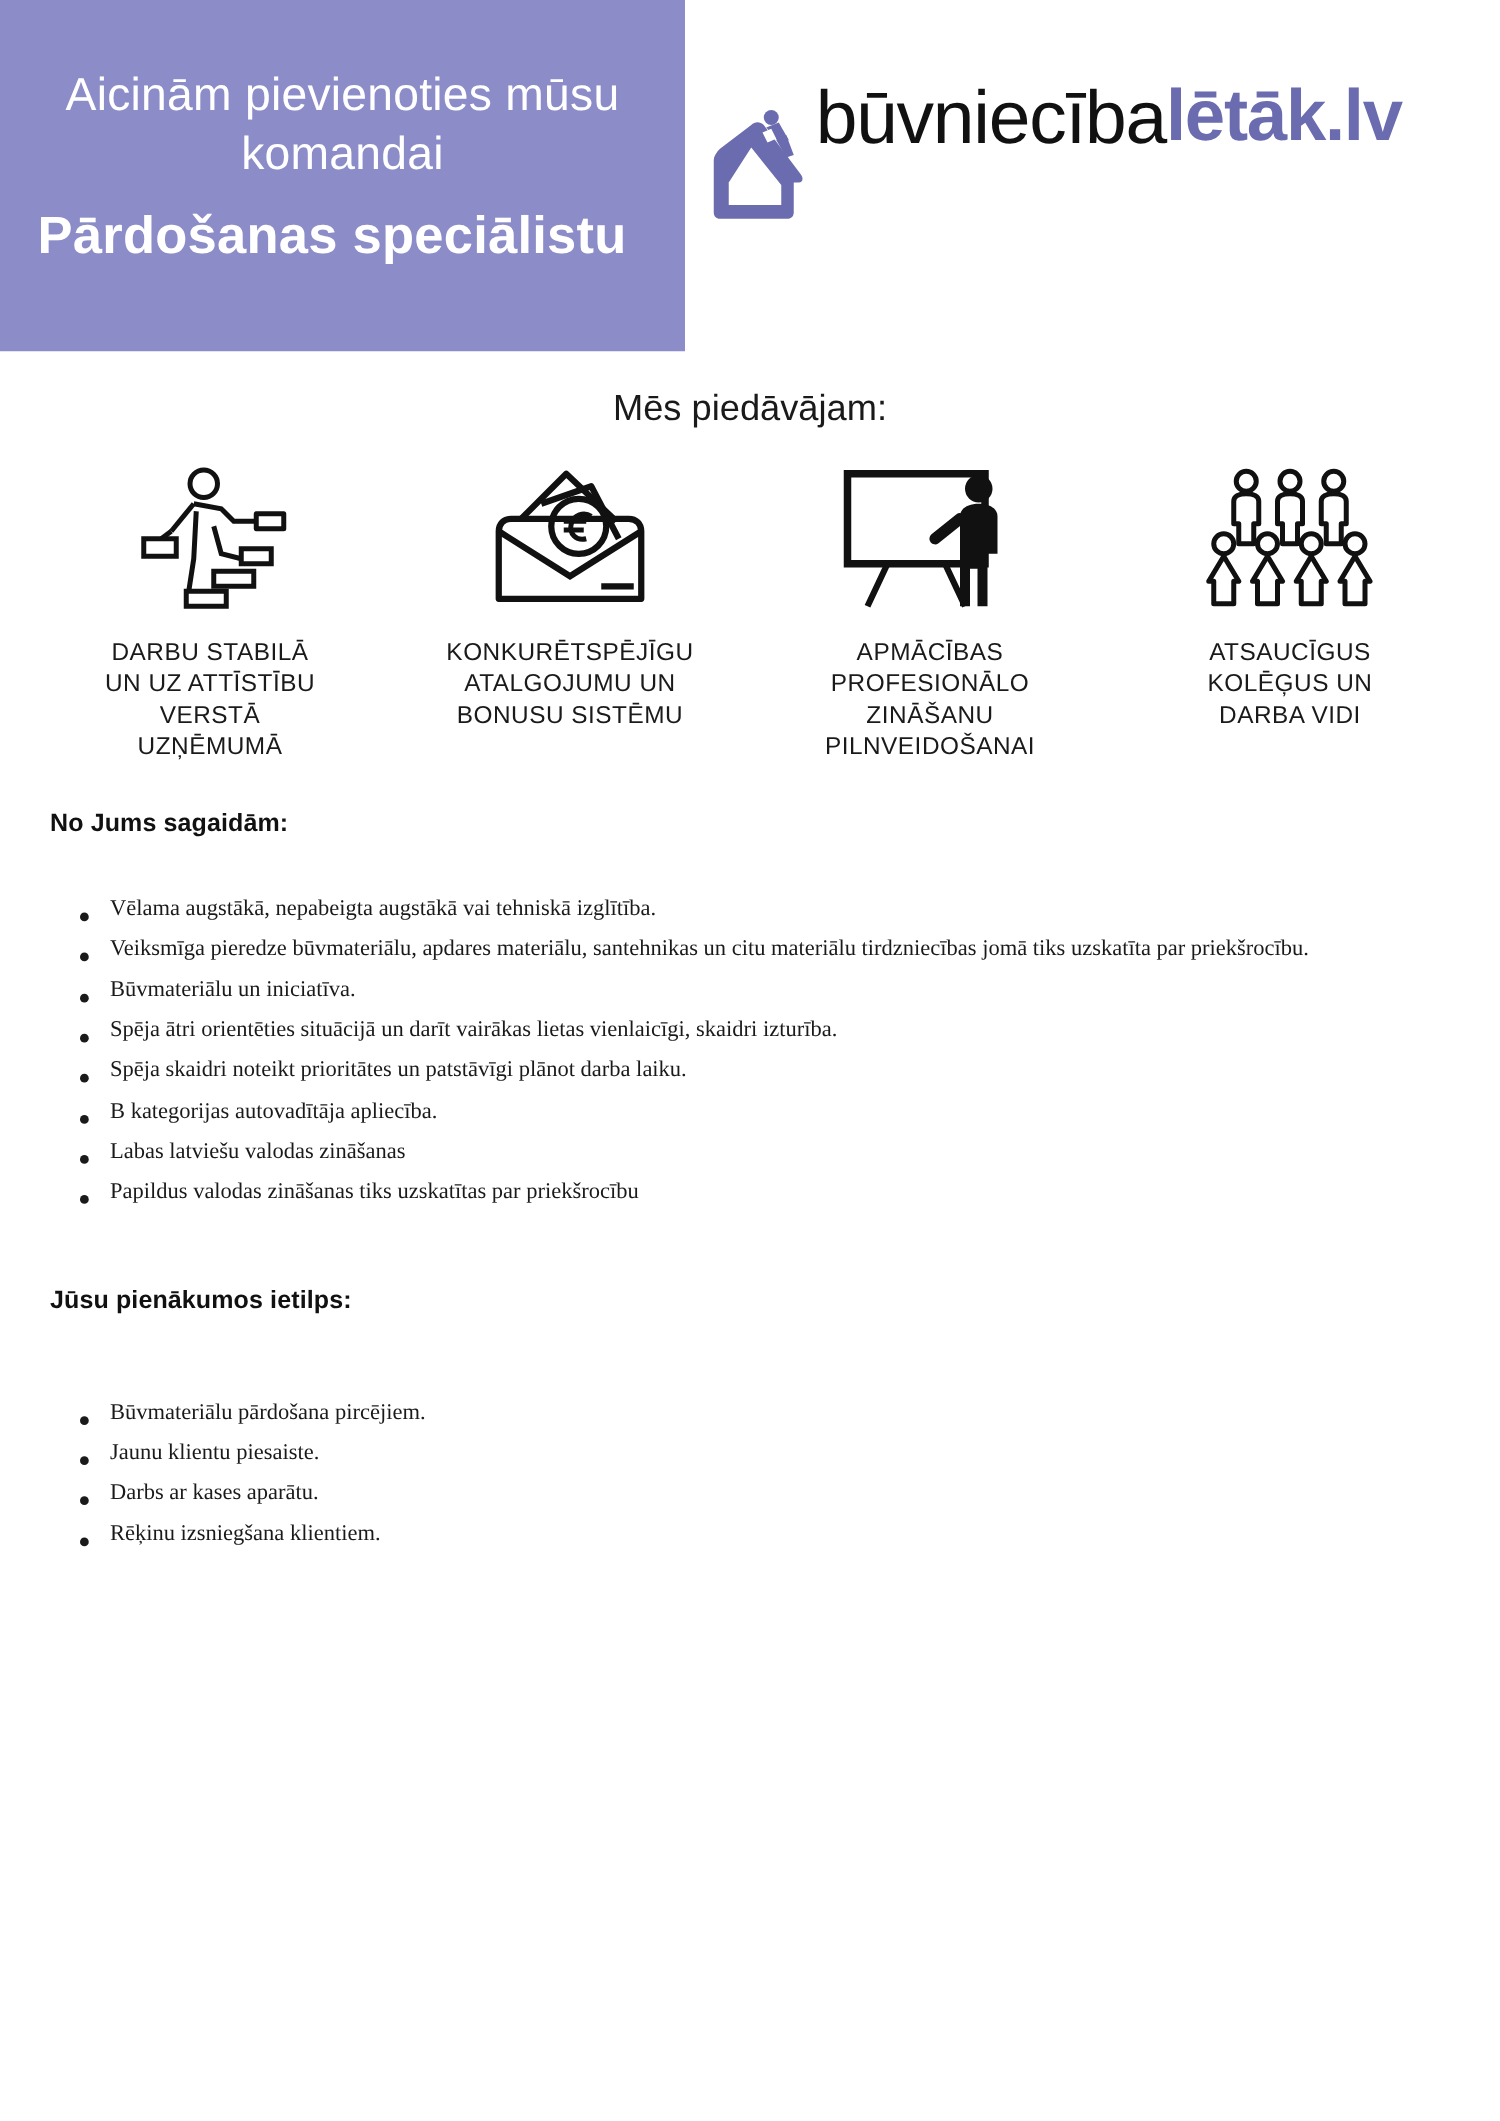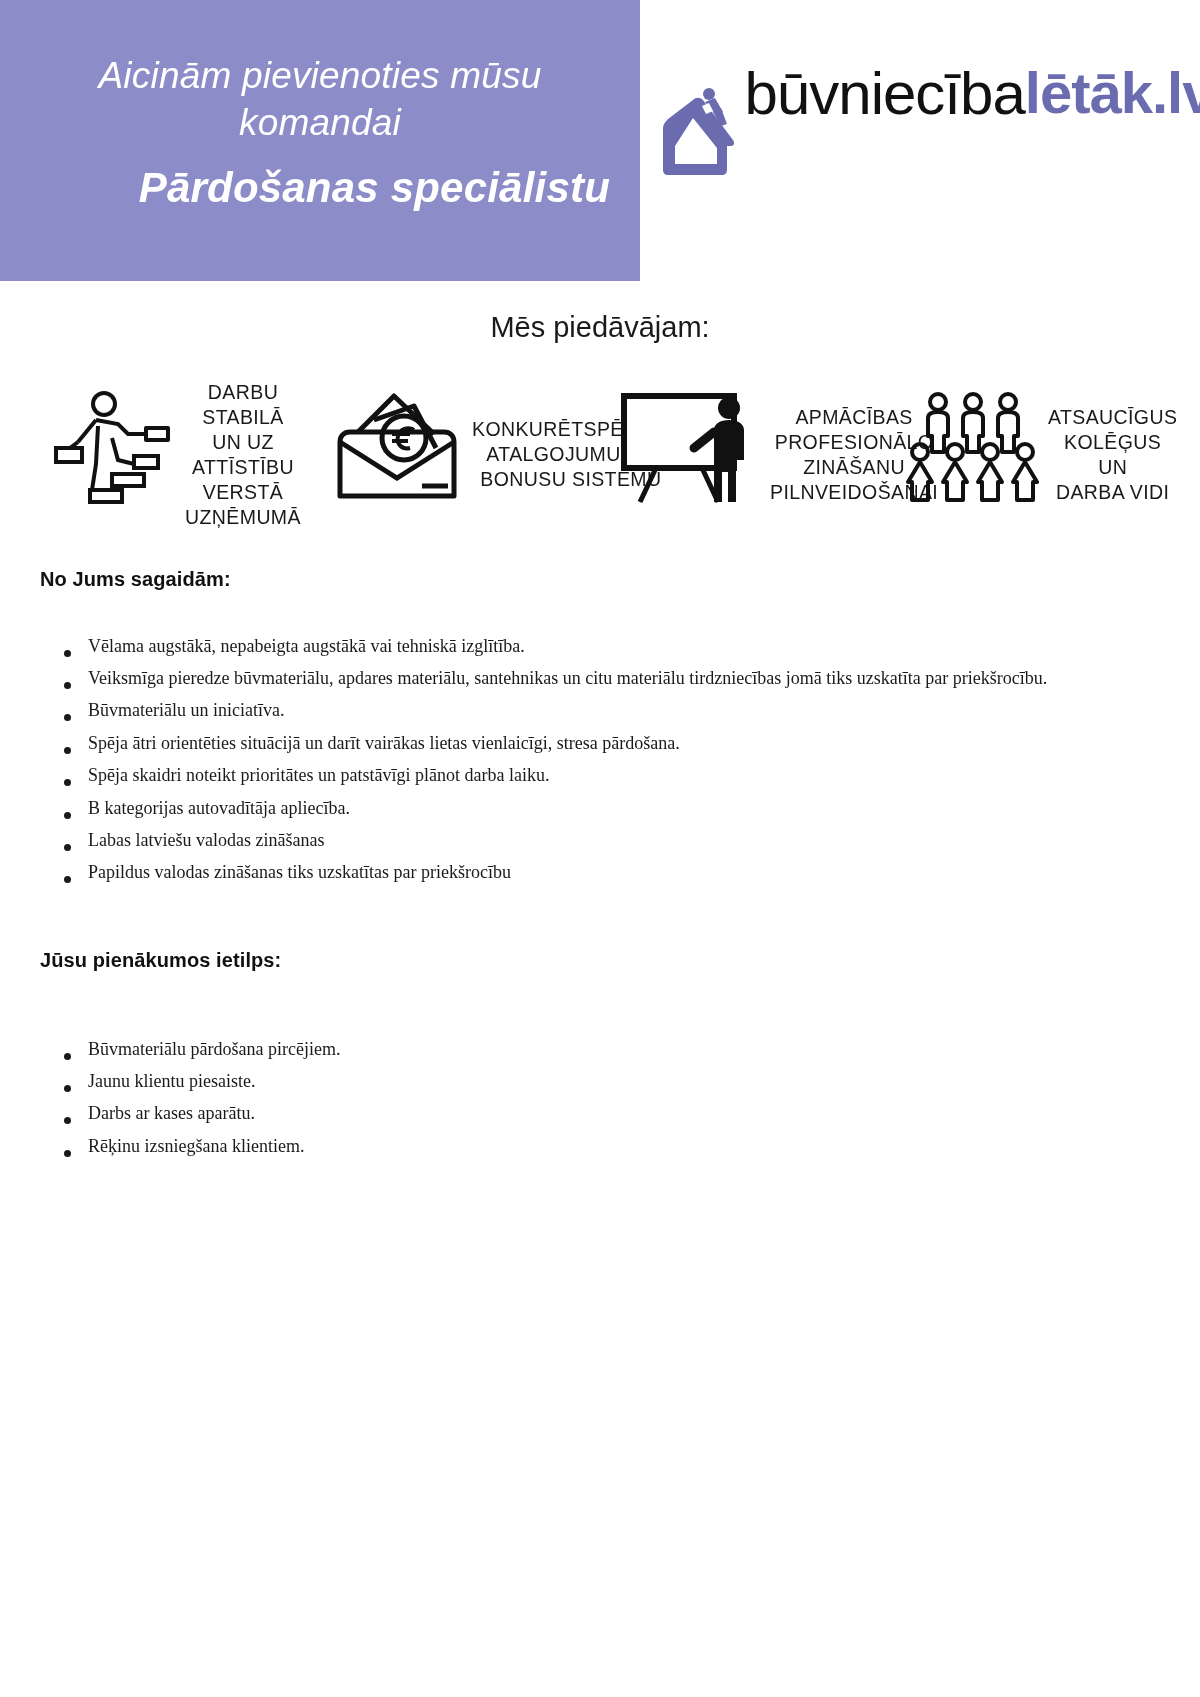--- a/index.html
+++ b/index.html
@@ -18,29 +18,28 @@
 
   
   .header {
     display: flex;
     width: 1200px;
     height: 281px;
     align-items: stretch;
     background: #ffffff;
   }
   .header-left {
-    width: 640px;
+    width: 548px;
     background: #8b8cc8;
     display: flex;
     flex-direction: column;
-    align-items: flex-end;
+    align-items: flex-start;
     justify-content: center;
     box-sizing: border-box;
     padding: 0 30px 16px 30px;
-    font-style: italic;
   }
   .header-kicker {
     color: #ffffff;
     font-size: 37px;
     font-weight: 300;
     line-height: 1.28;
     text-align: center;
     letter-spacing: 0.2px;
   }
   .header-title {
@@ -104,21 +103,21 @@
     display: flex;
     justify-content: space-between;
     padding: 0 34px;
     margin-top: 22px;
     box-sizing: border-box;
     width: 1200px;
   }
   .offer-col {
     width: 268px;
     display: flex;
-    flex-direction: row;
+    flex-direction: column;
     align-items: center;
   }
   .offer-icon {
     height: 130px;
     display: flex;
     align-items: center;
     justify-content: center;
   }
   .offer-caption {
     margin-top: 14px;
@@ -293,21 +292,21 @@
 </div>
 
 <div class="body-section">
 
   <div class="section-heading sh-1">No Jums sagaidām:</div>
 
   <ul class="bullets first">
     <li>Vēlama augstākā, nepabeigta augstākā vai tehniskā izglītība.</li>
     <li>Veiksmīga pieredze būvmateriālu, apdares materiālu, santehnikas un citu materiālu tirdzniecības jomā tiks uzskatīta par priekšrocību.</li>
     <li>Būvmateriālu un iniciatīva.</li>
-    <li>Spēja ātri orientēties situācijā un darīt vairākas lietas vienlaicīgi, stresa pārdošana.</li>
+    <li>Spēja ātri orientēties situācijā un darīt vairākas lietas vienlaicīgi, skaidri izturība.</li>
     <li>Spēja skaidri noteikt prioritātes un patstāvīgi plānot darba laiku.</li>
     <li>B kategorijas autovadītāja apliecība.</li>
     <li>Labas latviešu valodas zināšanas</li>
     <li>Papildus valodas zināšanas tiks uzskatītas par priekšrocību</li>
   </ul>
 
   <div class="section-heading sh-2">Jūsu pienākumos ietilps:</div>
 
   <ul class="bullets second">
     <li>Būvmateriālu pārdošana pircējiem.</li>

